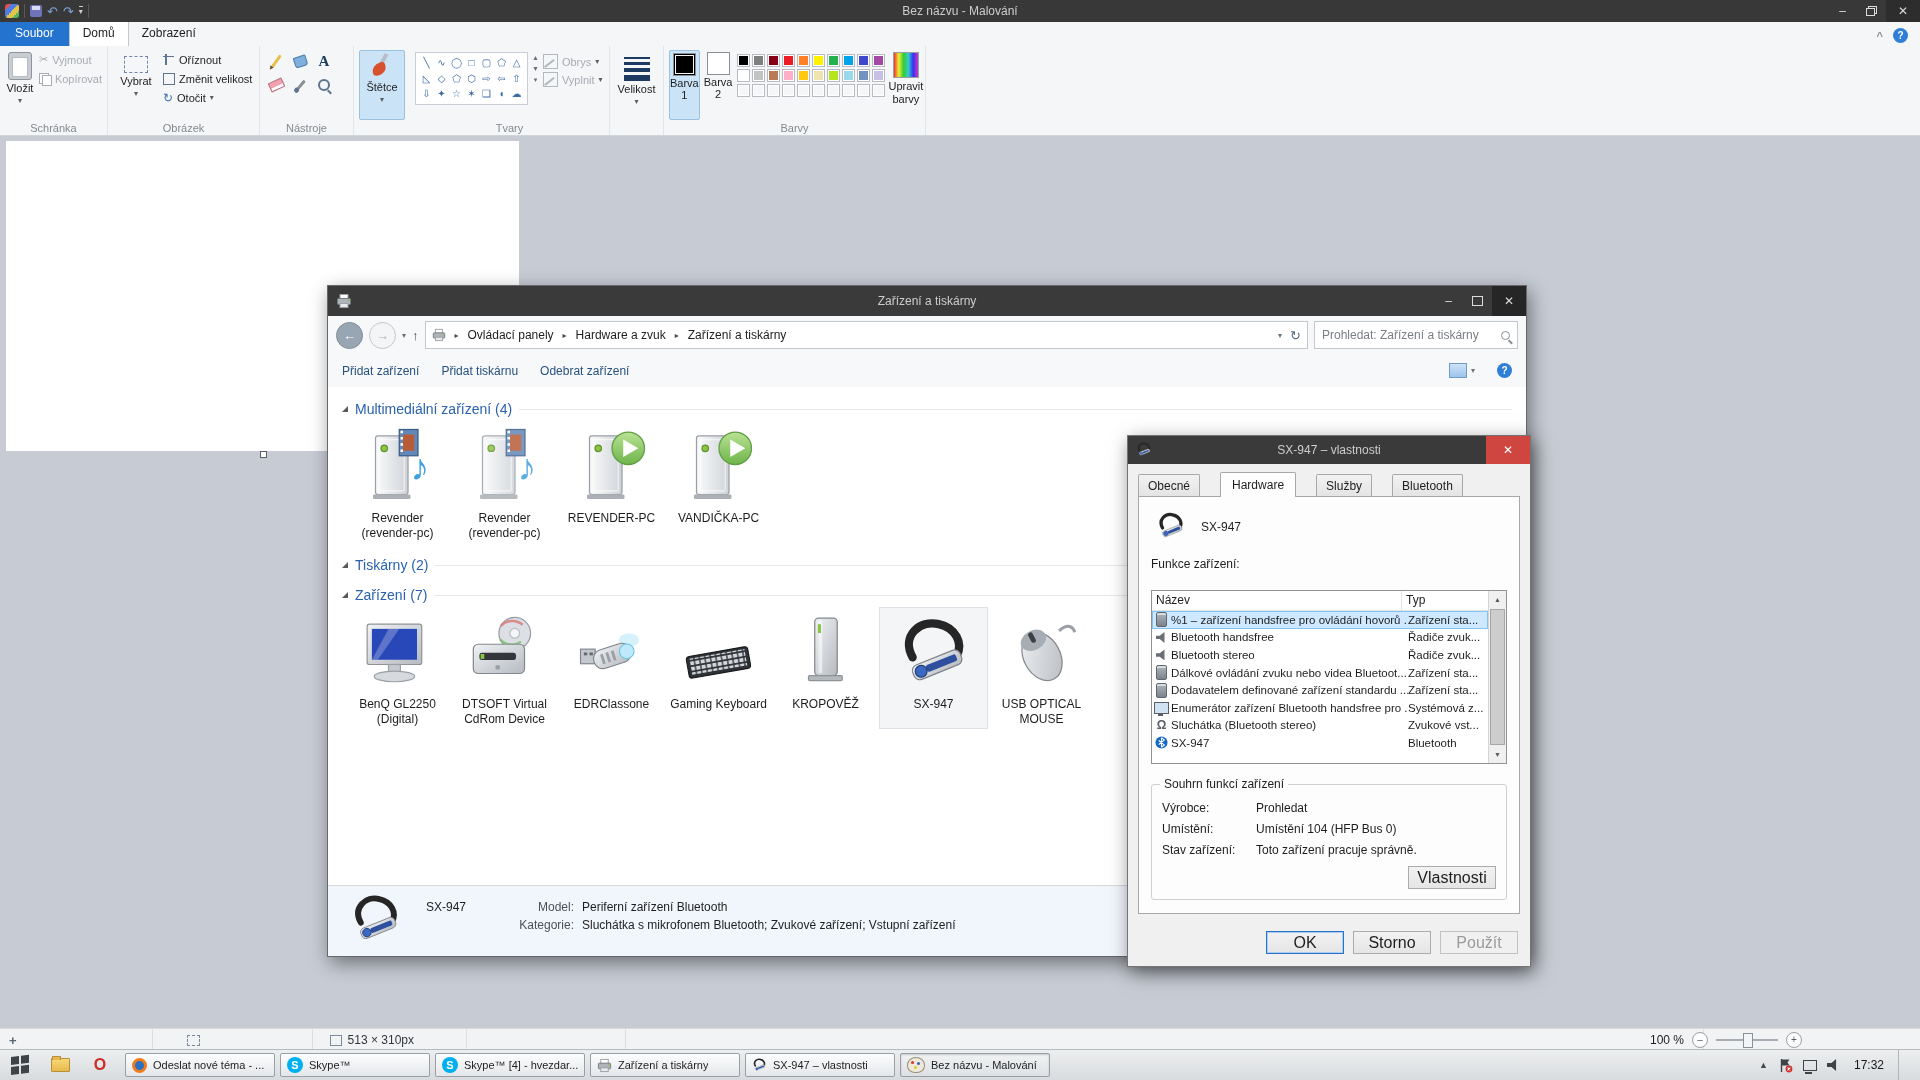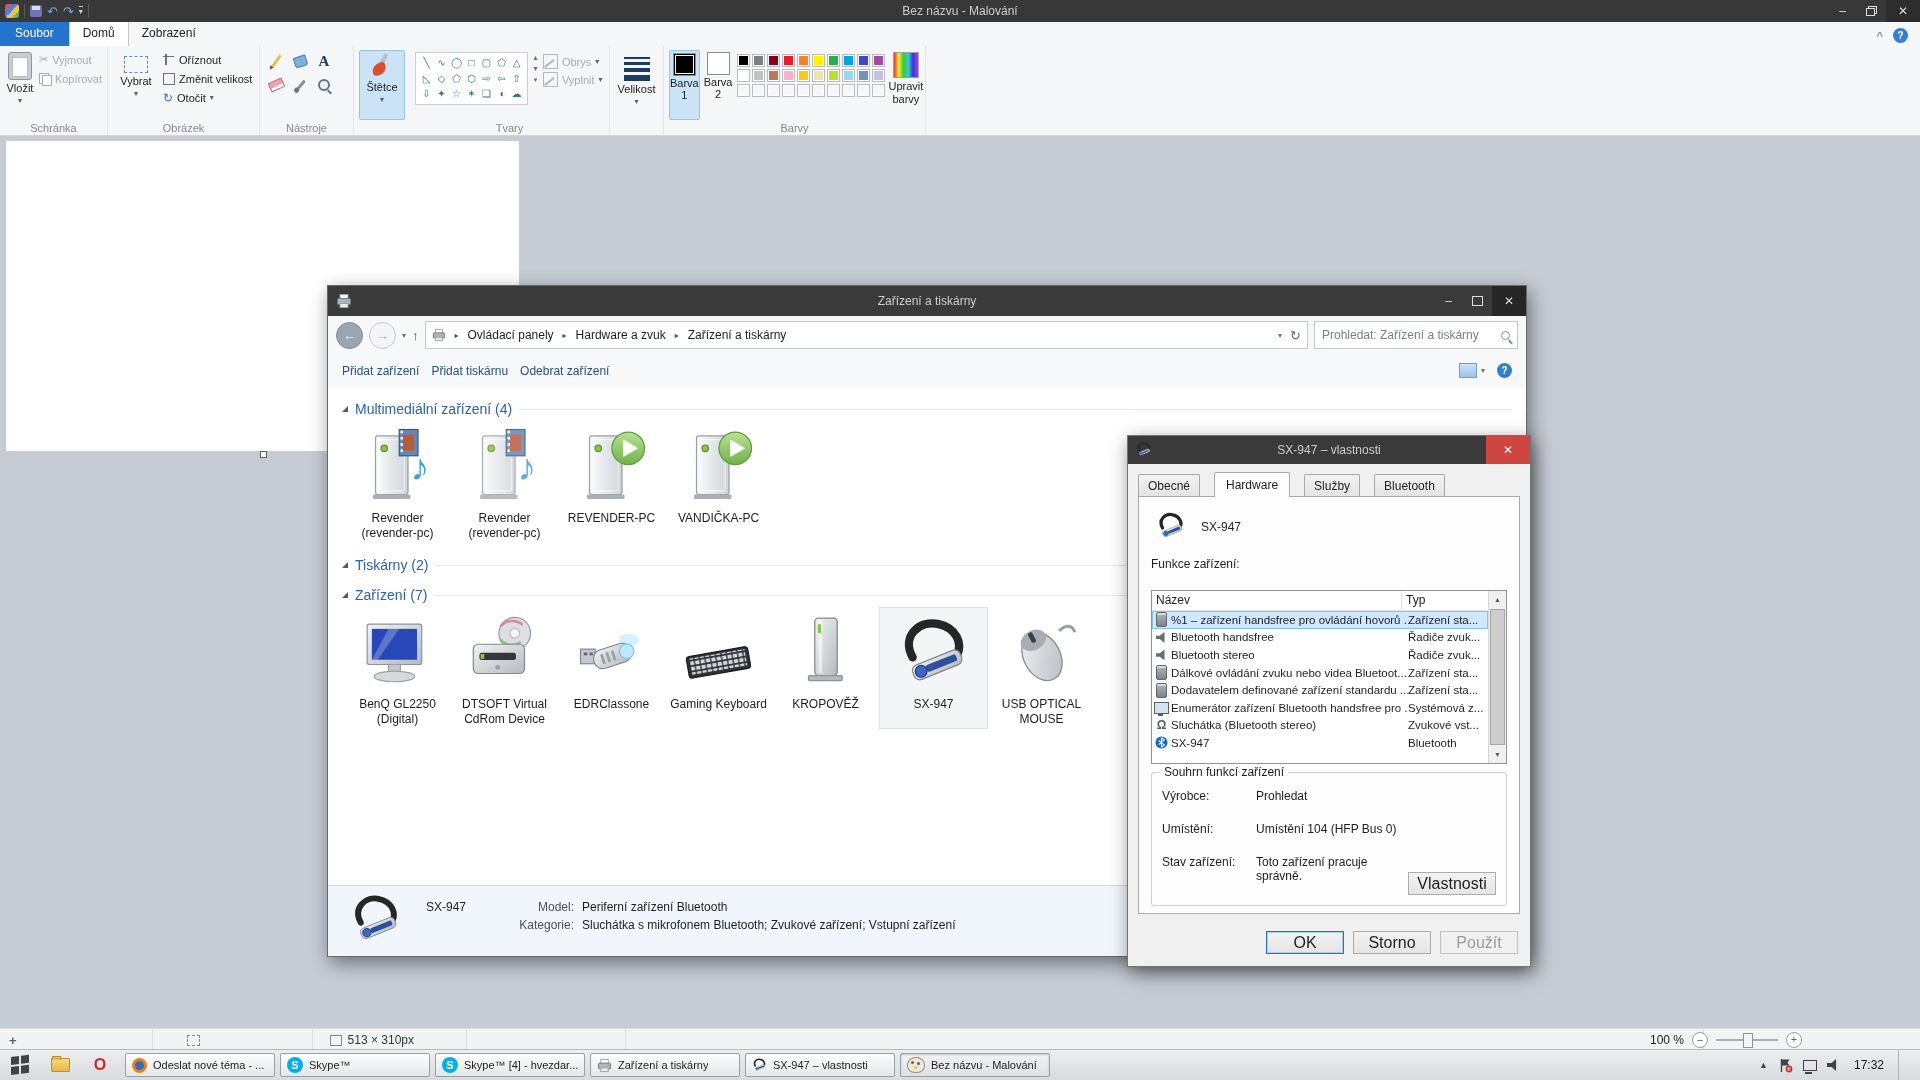--- a/index.html
+++ b/index.html
@@ -107,21 +107,21 @@
 .nav-up{color:#44484e;font-size:13px}
 .addr{flex:1;height:26px;background:#fff;border:1px solid #c3c8cd;display:flex;align-items:center;padding:0 6px;gap:5px}
 .crumb{white-space:nowrap}
 .crumb-sep{color:#44484e;font-size:8px;padding:0 4px}
 .addr-right{margin-left:auto;display:flex;align-items:center;gap:8px;color:#6b7077}
 .refresh-g{color:#5a6b80;font-size:13px}
 .searchbox{width:188px;height:26px;background:#fff;border:1px solid #c3c8cd;display:flex;align-items:center;padding:0 7px;color:#7a7e85;gap:4px}
 .searchbox .txt{flex:1;white-space:nowrap;overflow:hidden}
 .mag2{width:7px;height:7px;border:1.6px solid #8a8f96;border-radius:50%;position:relative;flex:none}
 .mag2::after{content:"";position:absolute;right:-4px;bottom:-4px;width:5px;height:1.8px;background:#8a8f96;transform:rotate(45deg)}
-.dtools{height:33px;background:#f7f8f9;border-bottom:1px solid #dcdfe3;display:flex;align-items:center;padding:0 14px;gap:12px;color:#27517e}
+.dtools{height:33px;background:#f7f8f9;border-bottom:1px solid #dcdfe3;display:flex;align-items:center;padding:0 14px;gap:22px;color:#27517e}
 .dtools .spacer{flex:1}
 .view-ico{width:16px;height:13px;background:linear-gradient(#cfe3f7,#9cc3ea);border:1px solid #6f9cc9}
 .dcontent{position:absolute;top:101px;bottom:70px;left:0;right:0;background:#fff;overflow:hidden;padding:0 14px}
 .sechead{display:flex;align-items:center;gap:7px;margin-top:14px;color:#2a62ad;font-size:14px}
 .sechead .tri{width:0;height:0;border-bottom:6px solid #595959;border-left:6px solid transparent}
 .sechead .rule{flex:1;height:1px;background:#e6e9ec}
 .itemsrow{display:flex;margin-left:2px;margin-top:4px}
 .ditem{width:107px;text-align:center;padding:2px 0}
 .ditem.sel{background:#f3f5f7;border:1px solid #dde0e4;padding:1px 0}
 .dicon{height:84px;display:flex;align-items:flex-end;justify-content:center}
@@ -129,40 +129,40 @@
 .ddetails{position:absolute;bottom:0;height:70px;left:0;right:0;background:#f0f6fc;border-top:1px solid #d5d8db;display:flex;align-items:center;padding:0 20px;gap:22px}
 .det-name{width:64px;font-size:12px;align-self:flex-start;margin-top:14px}
 .det-grid{display:grid;grid-template-columns:62px auto;column-gap:8px;row-gap:4px;align-self:flex-start;margin-top:14px}
 .det-l{text-align:right;color:#4c5157}
 
 .dlg{position:absolute;left:1127px;top:435px;width:404px;height:532px;background:#f0f0f0;border:1px solid #747474;box-shadow:3px 6px 18px rgba(0,0,0,.5);z-index:20;box-sizing:border-box}
 .dlg-title{height:28px;background:#3a3a3a;display:flex;align-items:center;padding-left:8px;gap:6px;position:relative}
 .dlg-title-text{position:absolute;left:0;right:0;text-align:center;color:#cdcdcd}
 .dlg-close{position:absolute;right:0;top:0;width:44px;height:28px;background:#cf4540;color:#fff;display:flex;align-items:center;justify-content:center;font-size:12px}
 .tabs{display:flex;padding:10px 10px 0;position:relative;z-index:2}
-.tb{padding:4px 9px 3px;border:1px solid #a8a8a8;border-bottom:none;background:linear-gradient(#f2f2f2,#e4e4e4);margin-right:14px;border-radius:2px 2px 0 0;font-size:12px}
+.tb{padding:4px 9px 3px;border:1px solid #a8a8a8;border-bottom:none;background:linear-gradient(#f2f2f2,#e4e4e4);margin-right:20px;border-radius:2px 2px 0 0;font-size:12px}
 .tb.on{background:#fdfdfd;padding:5px 11px 4px;margin-top:-2px;position:relative}
 .tb.on::after{content:"";position:absolute;left:0;right:0;bottom:-1px;height:1px;background:#fdfdfd}
 .panel{margin:0 10px;border:1px solid #a8a8a8;background:#fdfdfd;height:418px;box-sizing:border-box;padding:12px;position:relative;z-index:1}
 .dlg-hdr{display:flex;align-items:center;gap:14px;height:36px;margin-left:4px}
 .listlabel{margin:12px 0 19px;color:#1e1e1e}
 .listbox{border:1px solid #8f9398;height:172px;display:flex;background:#fff}
 .lb-main{flex:1;display:flex;flex-direction:column;overflow:hidden}
 .lb-head{display:flex;height:19px;border-bottom:1px solid #e5e5e5;flex:none}
 .lb-h1{flex:1;padding:2px 4px;border-right:1px solid #e5e5e5}
 .lb-h2{width:78px;padding:2px 4px}
 .lrow{display:flex;align-items:center;height:17.6px;font-size:11.5px;flex:none}
 .lrow.sel{background:#cde8ff;outline:1px solid #84c3f0;outline-offset:-1px}
 .lr-ico{width:15px;display:flex;justify-content:center;margin:0 2px;flex:none}
 .lr-n{flex:1;white-space:nowrap;overflow:hidden}
 .lr-t{width:80px;white-space:nowrap;overflow:hidden;flex:none}
 .sbar{width:17px;background:#f0f0f0;border-left:1px solid #d5d5d5;display:flex;flex-direction:column;align-items:center}
 .sbtn{height:17px;width:100%;display:flex;align-items:center;justify-content:center;font-size:7px;color:#5a5a5a;background:#f0f0f0}
 .sthumb{width:13px;flex:1;margin:1px 0;background:#cdcdcd;border:1px solid #a6a6a6}
-.gbox{position:relative;border:1px solid #d0d0d0;border-radius:3px;margin-top:8px;height:134px;padding:16px 10px 10px;box-sizing:border-box;display:flex;}
+.gbox{position:relative;border:1px solid #d0d0d0;border-radius:3px;margin-top:20px;height:116px;padding:16px 10px 10px;box-sizing:border-box;display:flex;flex-direction:column}
 .gb-title{position:absolute;top:-8px;left:8px;background:#fdfdfd;padding:0 4px}
 .sumgrid{display:grid;grid-template-columns:88px auto;column-gap:6px;row-gap:7px}
 .btn{min-width:78px;height:23px;border:1px solid #acacac;background:linear-gradient(#f2f2f2,#e5e5e5);font-size:16px;display:inline-flex;align-items:center;justify-content:center;box-sizing:border-box}
 .btn.focus{border:1px solid #2a72c8;box-shadow:inset 0 0 0 1px #a8cdf0}
 .btn.disabled{color:#9b9b9b;background:#f0f0f0;border-color:#c2c2c2}
 .gb-btnrow{margin-top:auto;display:flex;justify-content:flex-end}
 .dlg-btns{position:absolute;right:12px;bottom:12px;display:flex;gap:9px}
 
 .mi-remote{width:9px;height:13px;background:linear-gradient(#aeb6bf,#7c838b);border:1px solid #5f666e;border-radius:2px;box-shadow:inset 0 2px 0 #d7dce1}
 .mi-spk{width:12px;height:11px;clip-path:polygon(0 35%,35% 35%,75% 0,75% 100%,35% 65%,0 65%);background:#6a6f75}

